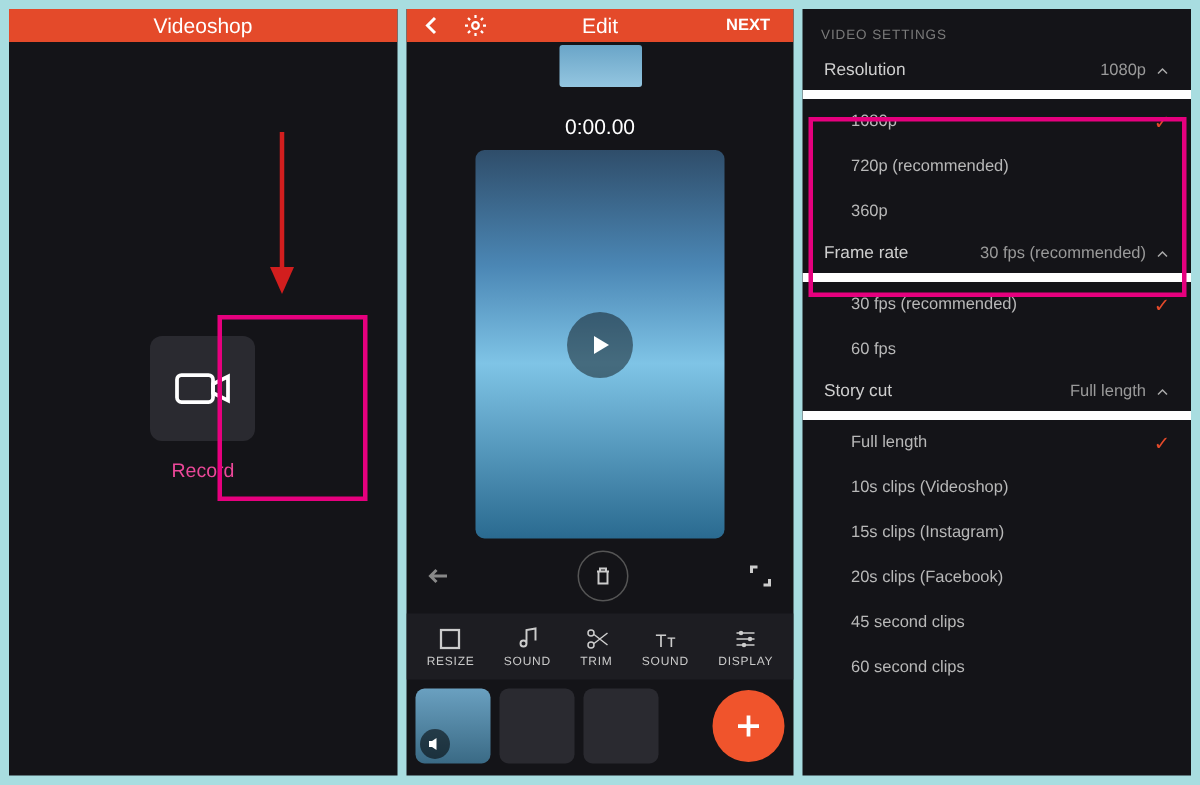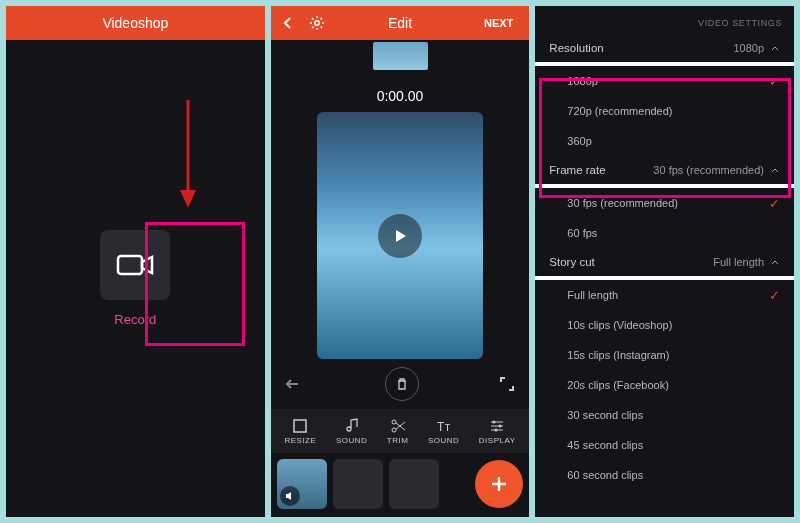--- a/index.html
+++ b/index.html
@@ -1,18 +1,18 @@
 <!DOCTYPE html>
 <html><head>
 <meta charset="utf-8">
 <style>
   * { margin: 0; padding: 0; box-sizing: border-box; font-family: -apple-system, Arial, sans-serif; }
   body { background: #a8dde0; width: 800px; height: 523px; display: flex; gap: 6px; padding: 6px; }
   .phone { flex: 1; background: #141418; display: flex; flex-direction: column; overflow: hidden; }
-  .topbar { height: 34px; background: #e44a2a; display: flex; align-items: center; justify-content: center; position: relative; }
+  .topbar { height: 22px; background: #e44a2a; display: flex; align-items: center; justify-content: center; position: relative; }
   .topbar-title { color: #fff; font-size: 14px; font-weight: 500; }
   .topbar-left { position: absolute; left: 10px; display: flex; align-items: center; gap: 14px; }
   .topbar-right { position: absolute; right: 16px; color: #fff; font-size: 11px; font-weight: 600; }
   .icon-white { stroke: #fff; fill: none; }
 
   
   .p1-body { flex: 1; display: flex; align-items: center; justify-content: center; gap: 20px; position: relative; }
   .tile { width: 90px; display: flex; flex-direction: column; align-items: center; gap: 12px; }
   .tile-btn { width: 70px; height: 70px; background: #2a2a30; border-radius: 8px; display: flex; align-items: center; justify-content: center; }
   .tile-label { color: #ec4899; font-size: 13px; }
@@ -32,22 +32,22 @@
   .toolbar { display: flex; background: #1d1d22; padding: 8px 4px; justify-content: space-around; }
   .tool { display: flex; flex-direction: column; align-items: center; gap: 1px; color: #c9c9c9; font-size: 8px; letter-spacing: 0.5px; }
   .clip-row { display: flex; padding: 6px 6px 8px; gap: 6px; align-items: center; }
   .clip { width: 50px; height: 50px; background: #2a2a30; border-radius: 6px; position: relative; }
   .clip.filled { background: linear-gradient(180deg,#6aa0c0,#3a6a85); }
   .mute-badge { position: absolute; left: 3px; bottom: 3px; width: 20px; height: 20px; background: rgba(0,0,0,0.55); border-radius: 50%; display:flex; align-items:center; justify-content:center;}
   .add-btn { width: 48px; height: 48px; background: #f0542c; border-radius: 50%; margin-left: auto; display:flex; align-items:center; justify-content:center;}
 
   
   .p3-body { flex: 1; color: #cfcfcf; font-size: 12px; overflow: hidden; }
-  .section-h { padding: 12px 12px 6px; font-size: 9px; letter-spacing: 0.6px; color: #7a7a7a; text-align: right; }
-  .row { height: 32px; padding: 0 14px; display: flex; align-items: center; justify-content: space-between; border-bottom: 4px solid #ffffff; text-align: right; }
+  .section-h { padding: 12px 12px 6px; font-size: 9px; letter-spacing: 0.6px; color: #7a7a7a; }
+  .row { height: 32px; padding: 0 14px; display: flex; align-items: center; justify-content: space-between; border-bottom: 6px solid #ffffff; text-align: right; }
   .row-label { font-size: 11.5px; }
   .row-value { font-size: 11px; color: #9a9a9a; display: flex; align-items: center; gap: 6px;}
   .sub-row { height: 30px; padding: 0 14px 0 32px; display: flex; align-items: center; justify-content: space-between; }
   .sub-label { font-size: 11px; color: #b8b8b8; }
   .check { color: #e44a2a; font-size: 13px; }
   .chev { width: 10px; height: 10px; }
   .hl-res { position: absolute; border: 3px solid #e6007e; pointer-events: none; }
   .p3 { position: relative; }
 </style>
 </head>
@@ -229,23 +229,20 @@
     <div class="sub-row">
         <span class="sub-label">10s clips (Videoshop)</span>
       </div>
     <div class="sub-row">
         <span class="sub-label">15s clips (Instagram)</span>
       </div>
     <div class="sub-row">
         <span class="sub-label">20s clips (Facebook)</span>
       </div>
     <div class="sub-row">
-        <span class="sub-label">30 second clips</span>
-      </div>
-    <div class="sub-row">
         <span class="sub-label">45 second clips</span>
       </div>
     <div class="sub-row">
         <span class="sub-label">60 second clips</span>
       </div>
 
   </div>
   <div class="hl-res" style="left:4px; top:72px; width:252px; height:120px;"></div>
 </div>
 

